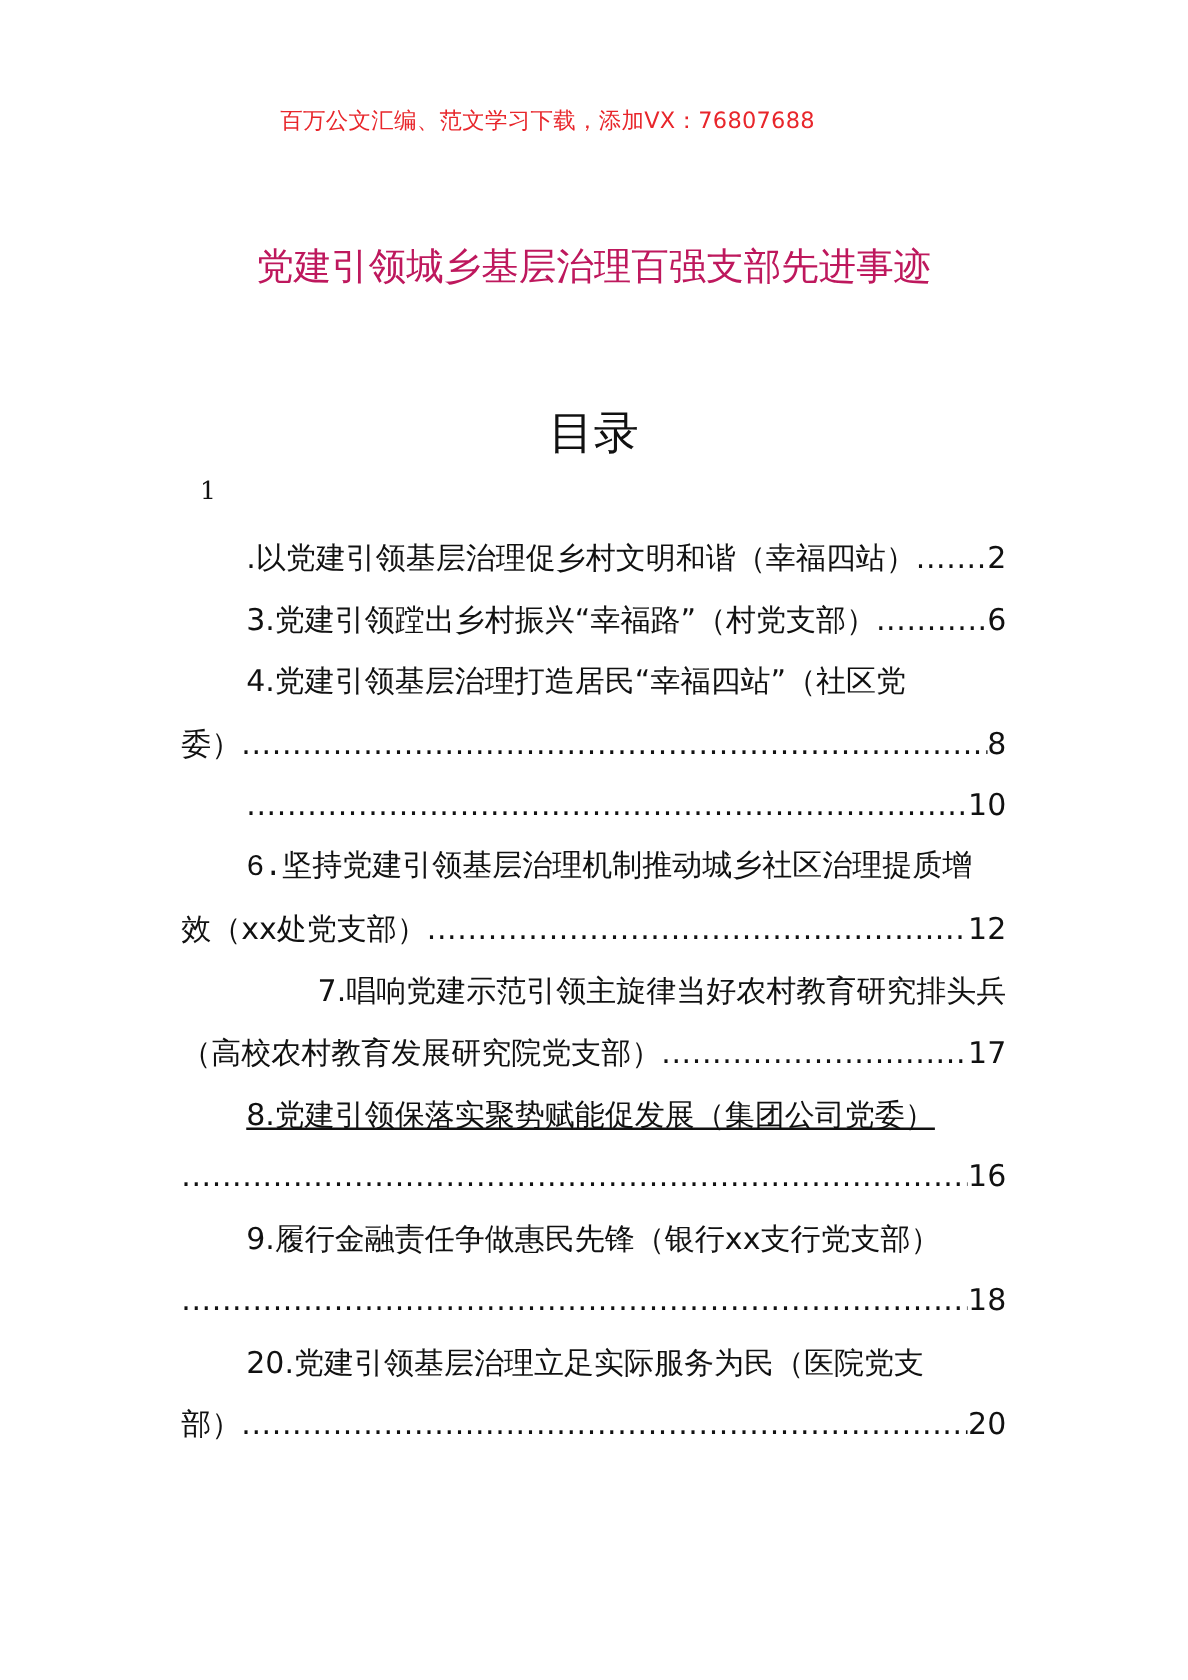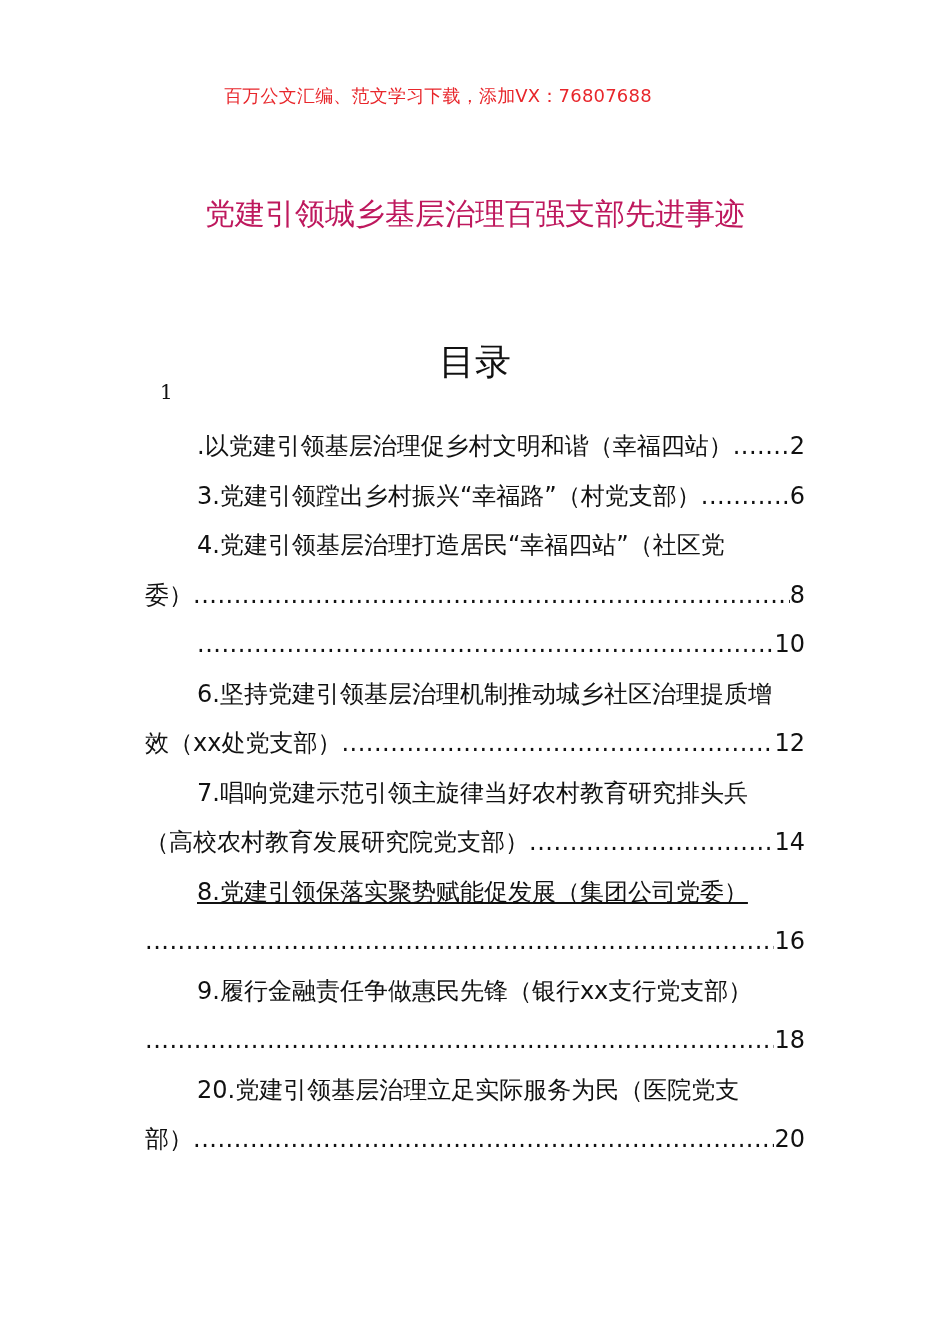--- a/index.html
+++ b/index.html
@@ -2,21 +2,21 @@
 <html><head>
 <meta charset="utf-8">
 <style>
   html, body { margin: 0; padding: 0; background: #ffffff; }
   body { width: 950px; height: 1344px; position: relative; overflow: hidden;
          font-family: "DejaVu Sans", sans-serif; color: #111; }
   .watermark { position: absolute; top: 84px; left: 0; width: 876px; text-align: center;
                font-size: 18px; color: #e8262b; letter-spacing: 0.2px; }
   .title { position: absolute; top: 172px; left: 130px; width: 690px; text-align: center;
            font-size: 30px; line-height: 52px; color: #be185d; margin-top: 16px; }
-  .toc-heading { position: absolute; top: 338px; left: 0; width: 950px; text-align: center;
+  .toc-heading { position: absolute; top: 322px; left: 0; width: 950px; text-align: center;
                  font-size: 36px; color: #111; }
   .stray-num { position: absolute; top: 380px; left: 160px; font-family: "DejaVu Serif", serif;
                font-size: 20px; color: #111; }
   .toc { position: absolute; top: 422px; left: 145px; width: 660px; }
   .entry { font-size: 24px; line-height: 49.5px; text-indent: 52px; text-align: justify;
            white-space: normal; word-break: break-all; }
   .entry .line { display: flex; align-items: baseline; }
   .line.indent { padding-left: 52px; }
   .line .txt { white-space: nowrap; }
   .line .dots { flex: 1; overflow: hidden; white-space: nowrap; letter-spacing: 0.5px; }
@@ -61,37 +61,37 @@
         <span class="pg">8</span>
       </div>
     </div>
     <div class="entry" style="text-indent: 0px;">
       <div class="line indent">
         <span class="dots"></span>
         <span class="pg">10</span>
       </div>
     </div>
     <div class="entry" style="text-indent: 0px;">
-      <div class="line indent" style="justify-content: space-between;">
+      <div class="line indent" style="justify-content: space-between; font-family: Liberation Mono, monospace;">
         <span class="txt">6.坚持党建引领基层治理机制推动城乡社区治理提质增</span>
       </div>
       <div class="line">
         <span class="txt">效（xx处党支部）</span>
         <span class="dots"></span>
         <span class="pg">12</span>
       </div>
     </div>
     <div class="entry" style="text-indent: 0px;">
-      <div class="line indent" style="justify-content: flex-start;">
+      <div class="line indent" style="justify-content: flex-end;">
         <span class="txt">7.唱响党建示范引领主旋律当好农村教育研究排头兵</span>
       </div>
       <div class="line">
         <span class="txt">（高校农村教育发展研究院党支部）</span>
         <span class="dots"></span>
-        <span class="pg">14</span>
+        <span class="pg">17</span>
       </div>
     </div>
     <div class="entry" style="text-indent: 0px;">
       <div class="line indent" style="justify-content: flex-start; text-decoration: underline;">
         <span class="txt">8.党建引领保落实聚势赋能促发展（集团公司党委）</span>
       </div>
       <div class="line">
         <span class="txt"></span>
         <span class="dots"></span>
         <span class="pg">16</span>

